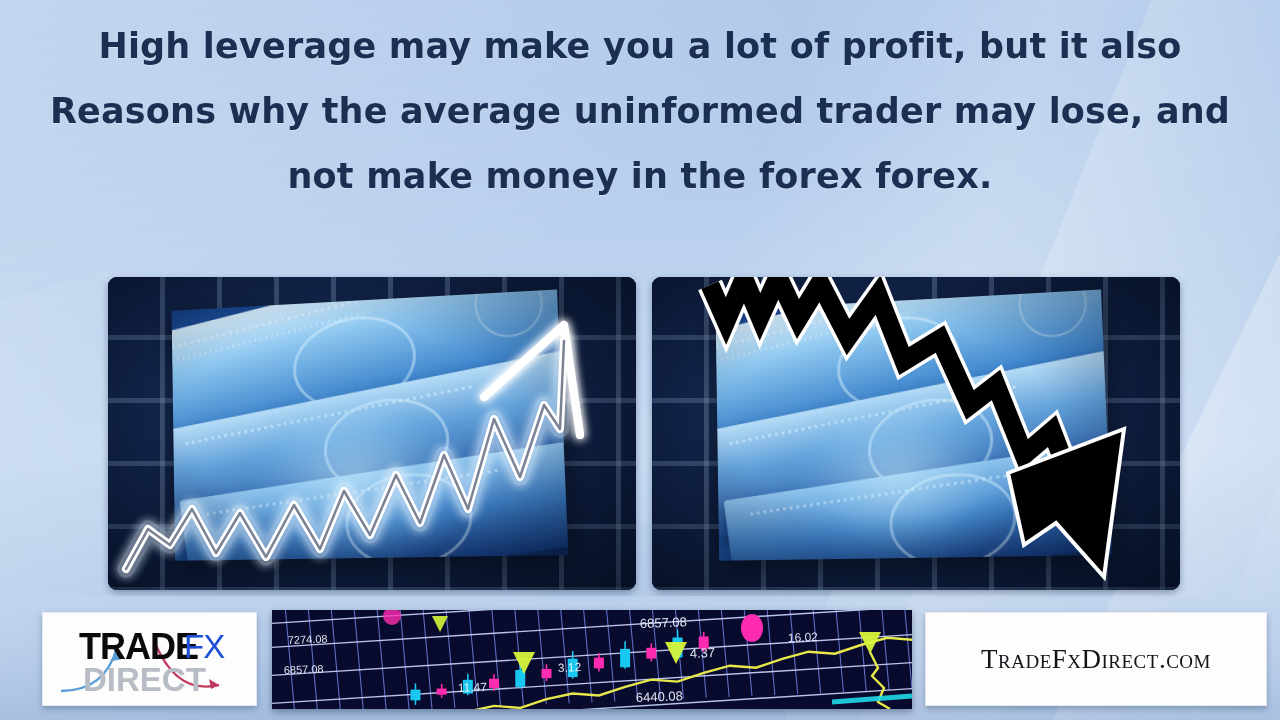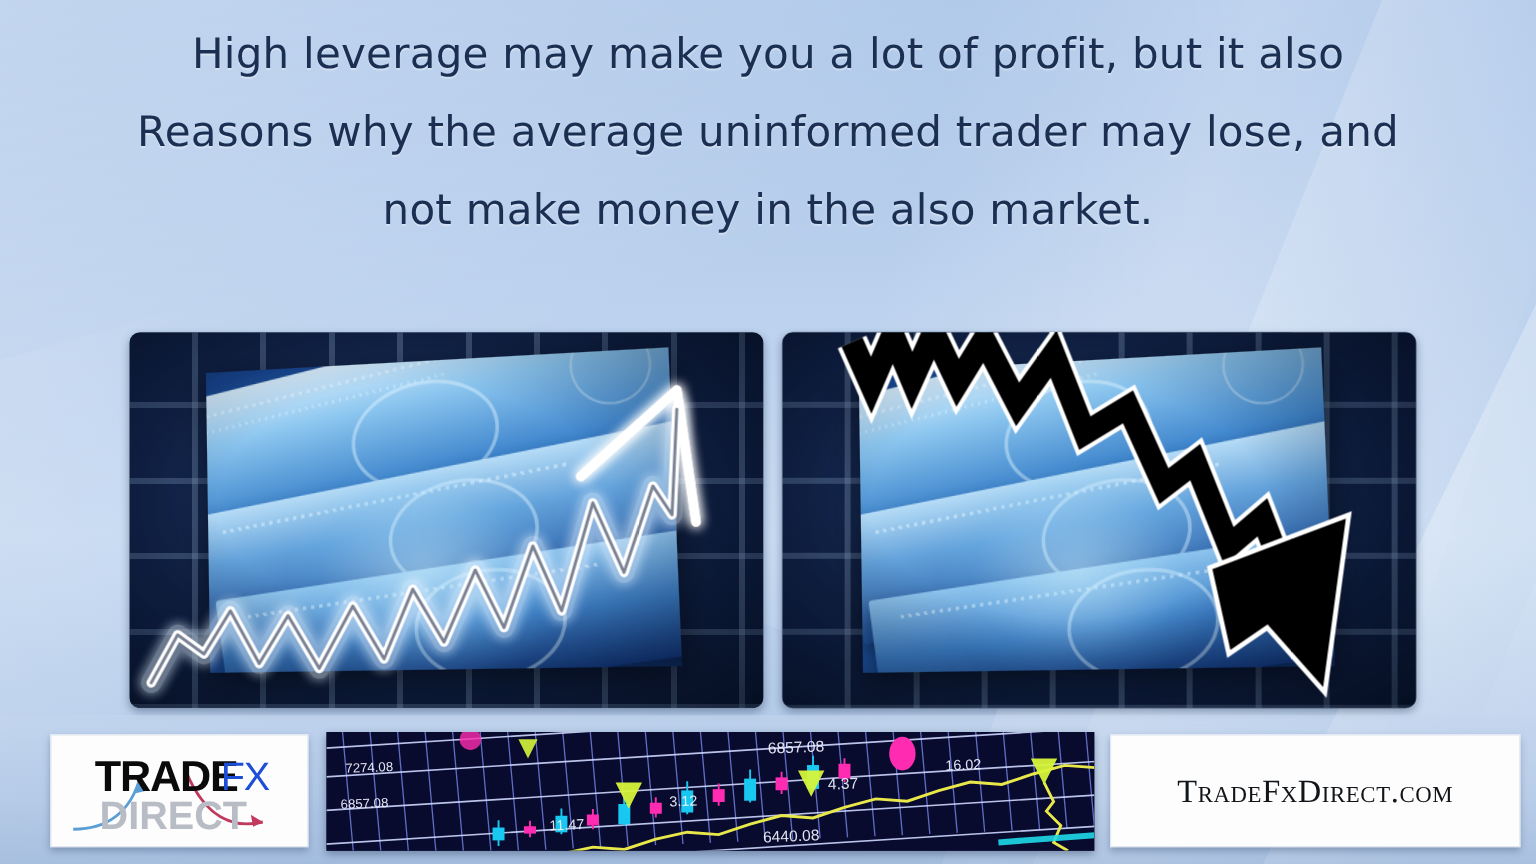--- a/index.html
+++ b/index.html
@@ -65,21 +65,21 @@
     position: absolute;
     top: 14px;
     left: 0;
     width: 1280px;
     text-align: center;
     color: #1b2f52;
     font-family: "DejaVu Sans", sans-serif;
     font-size: 35px;
     line-height: 65px;
     letter-spacing: 0.2px;
-    font-weight: 400;
+    font-weight: 700;
     text-shadow: 0 1px 1px rgba(255,255,255,0.35);
   }
   #headline .hl-line { display: block; white-space: nowrap; }
 
   
   .panel {
     position: absolute;
     top: 277px;
     width: 528px;
     height: 313px;
@@ -289,21 +289,21 @@
 
   <div class="streak streak-a"></div>
   <div class="streak streak-b"></div>
   <div class="streak streak-c"></div>
   <div class="streak streak-d"></div>
   <div class="streak streak-e"></div>
 
   <div id="headline">
     <span class="hl-line">High leverage may make you a lot of profit, but it also</span>
     <span class="hl-line">Reasons why the average uninformed trader may lose, and</span>
-    <span class="hl-line">not make money in the also market.</span>
+    <span class="hl-line">not make money in the forex forex.</span>
   </div>
 
   <div class="panel" id="panel-up">
     <div class="brick"></div>
 
     <div class="money">
       <div class="bill bill-1">
         <div class="micro"></div>
         <div class="micro2"></div>
         <div class="oval"></div>

